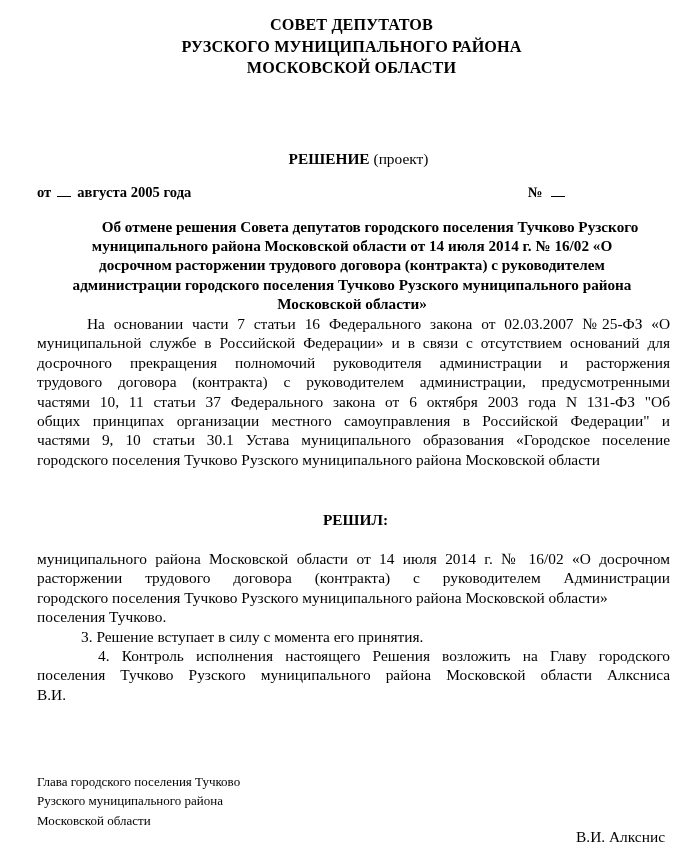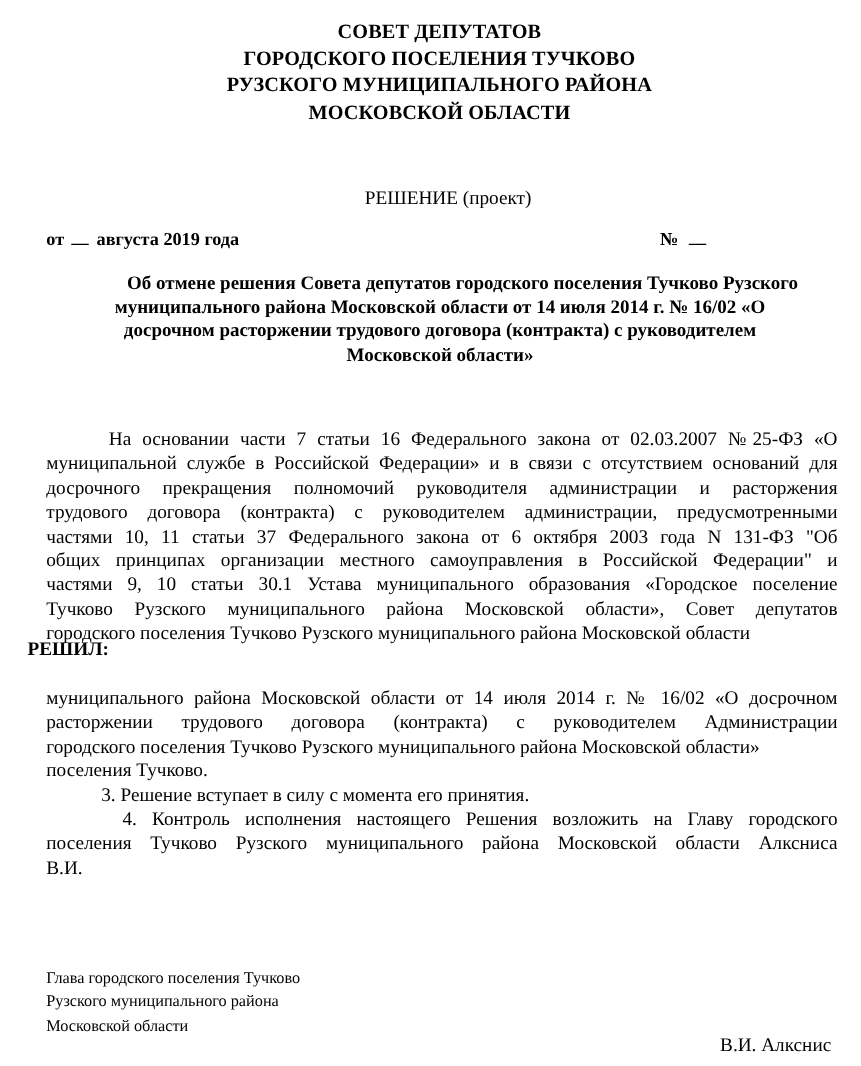--- a/index.html
+++ b/index.html
@@ -43,21 +43,21 @@
     .decision-title {
       position: absolute;
       left: 0;
       top: 149px;
       width: 689px;
       text-align: center;
       padding-left: 28px;
       box-sizing: border-box;
       font-size: 15.4px;
     }
-    .decision-title .bold { font-weight: normal; }
+    .decision-title .bold { font-weight: bold; }
 
     .date-line {
       position: absolute;
       left: 37px;
       top: 183px;
       font-weight: bold;
       font-size: 14.6px;
     }
     .date-line .blank {
       display: inline-block;
@@ -96,36 +96,37 @@
 
     .body-text {
       position: absolute;
       left: 37px;
       width: 633px;
       font-size: 15.4px;
       line-height: 19.4px;
       text-align: justify;
     }
     .preamble {
-      top: 342px;
+      top: 314px;
     }
     .preamble .line {
       display: block;
       white-space: nowrap;
       text-align: justify;
       text-align-last: justify;
     }
     .preamble .line.last { text-align-last: left; }
     .preamble .indent { padding-left: 50px; }
 
     .resolved {
       position: absolute;
       left: 0;
       top: 510px;
       width: 689px;
+      text-align: center;
       padding-left: 22px;
       box-sizing: border-box;
       font-weight: bold;
       font-size: 15.4px;
     }
 
     .items {
       top: 549px;
     }
     .items .line {
@@ -152,54 +153,53 @@
       font-size: 15.4px;
     }
   </style>
 </head>
 <body>
 
 <div class="page">
 
   <div class="header">
     <div class="l1">СОВЕТ ДЕПУТАТОВ</div>
-    <div class="l2">ГОРОДСКОГО ПОСЕЛЕНИЯ ТУЧКОВО</div>
     <div class="l3">РУЗСКОГО МУНИЦИПАЛЬНОГО РАЙОНА</div>
     <div class="l4">МОСКОВСКОЙ ОБЛАСТИ</div>
   </div>
 
   <div class="decision-title">
     <span class="bold">РЕШЕНИЕ</span>
     <span>(проект)</span>
   </div>
 
   <div class="date-line">
-    <span>от</span><span class="blank"></span><span>августа 2019 года</span>
+    <span>от</span><span class="blank"></span><span>августа 2005 года</span>
   </div>
 
   <div class="number-line">
     <span>№</span><span class="blank"></span>
   </div>
 
   <div class="subject">
     <div style="padding-left:36px">Об отмене решения Совета депутатов городского поселения Тучково Рузского</div>
     <div>муниципального района Московской области от 14 июля 2014 г. № 16/02  «О</div>
     <div>досрочном расторжении трудового договора (контракта) с руководителем</div>
+    <div>администрации городского поселения Тучково Рузского муниципального района</div>
     <div>Московской области»</div>
   </div>
 
   <div class="body-text preamble">
     <span class="line indent">На основании части 7 статьи 16  Федерального закона от 02.03.2007 №25-ФЗ «О</span>
     <span class="line">муниципальной службе в Российской Федерации» и в связи с отсутствием оснований для</span>
     <span class="line">досрочного прекращения полномочий руководителя администрации и расторжения</span>
     <span class="line">трудового договора (контракта) с руководителем администрации, предусмотренными</span>
     <span class="line">частями 10, 11 статьи 37 Федерального закона от 6 октября 2003 года N 131-ФЗ "Об</span>
     <span class="line">общих принципах организации местного самоуправления в Российской Федерации" и</span>
     <span class="line">частями 9, 10 статьи 30.1 Устава муниципального образования «Городское поселение</span>
-    <span class="line">Тучково Рузского муниципального района Московской области»,  Совет депутатов</span>
     <span class="line last">городского поселения Тучково Рузского муниципального района Московской области</span>
   </div>
 
   <div class="resolved">РЕШИЛ:</div>
 
   <div class="body-text items">
     <span class="line">муниципального района Московской области от 14 июля 2014 г. № 16/02 «О досрочном</span>
     <span class="line">расторжении трудового договора (контракта) с руководителем Администрации</span>
     <span class="line last">городского поселения Тучково Рузского муниципального района Московской области»</span>
 

